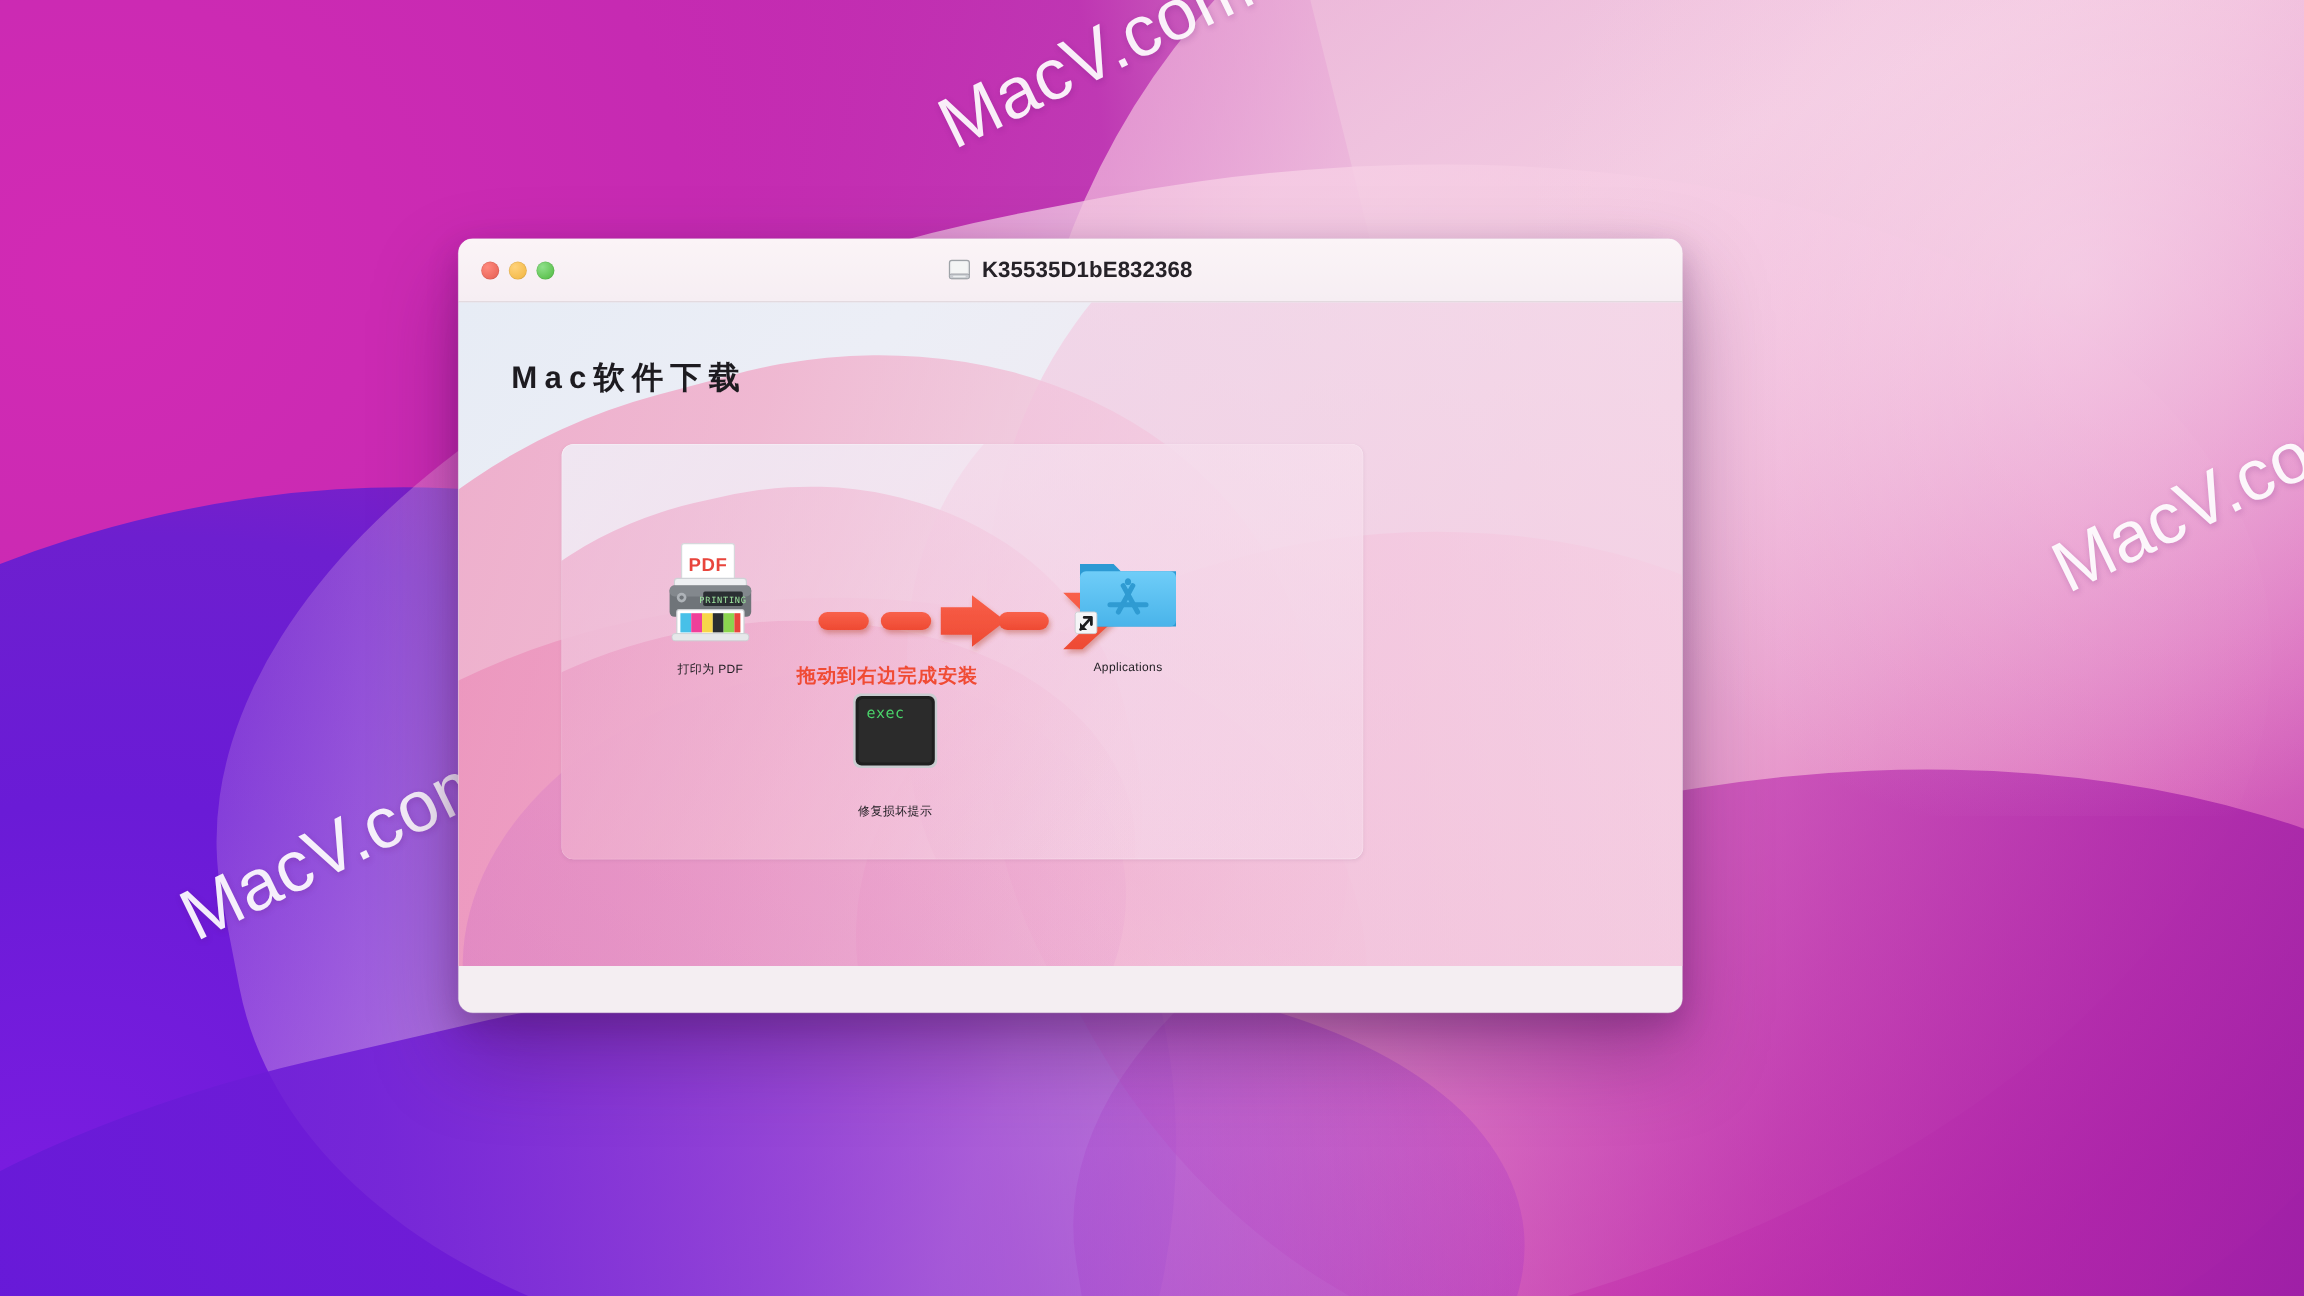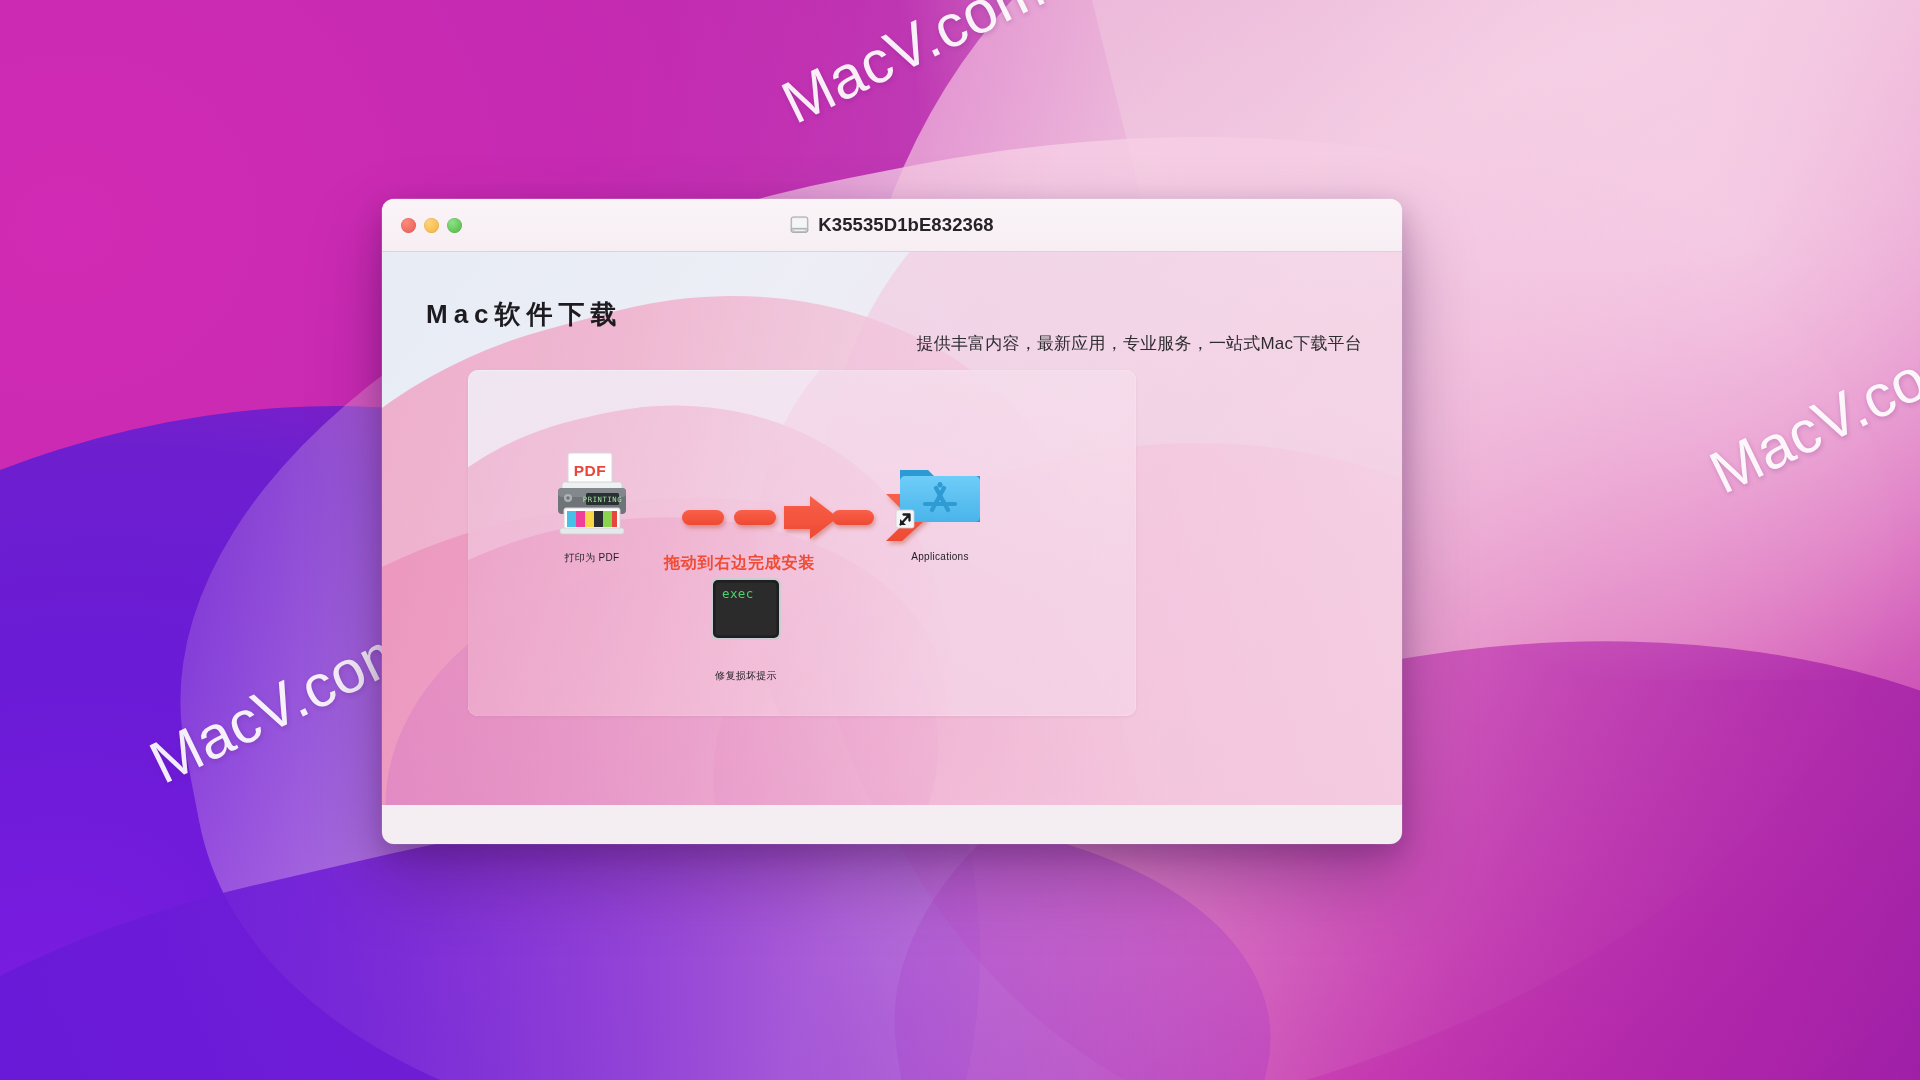--- a/index.html
+++ b/index.html
@@ -400,21 +400,20 @@
 
     <div id="window-body">
       <div class="bwv bw-1"></div>
       <div class="bwv bw-2"></div>
       <div class="bwv bw-3"></div>
       <div class="bwv bw-4"></div>
       <div class="bwv bw-5"></div>
 
       <div id="header-row">
         <div id="brand-title">Mac软件下载</div>
-        <div id="tagline">提供丰富内容，最新应用，专业服务，一站式Mac下载平台</div>
       </div>
 
       <div id="content-panel">
         <div class="pwv pw-1"></div>
         <div class="pwv pw-2"></div>
         <div class="pwv pw-3"></div>
 
         <div class="icon-cell" id="cell-pdf">
           <div class="icon-art">
             <svg viewBox="0 0 92 92" width="92" height="92">

